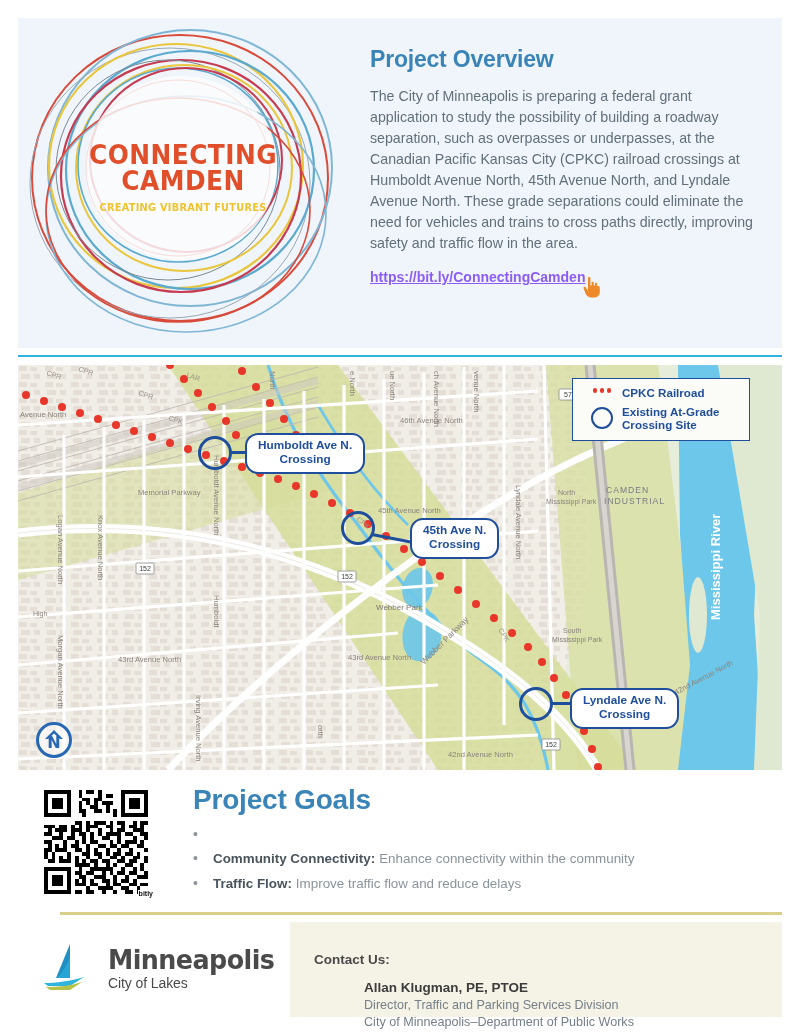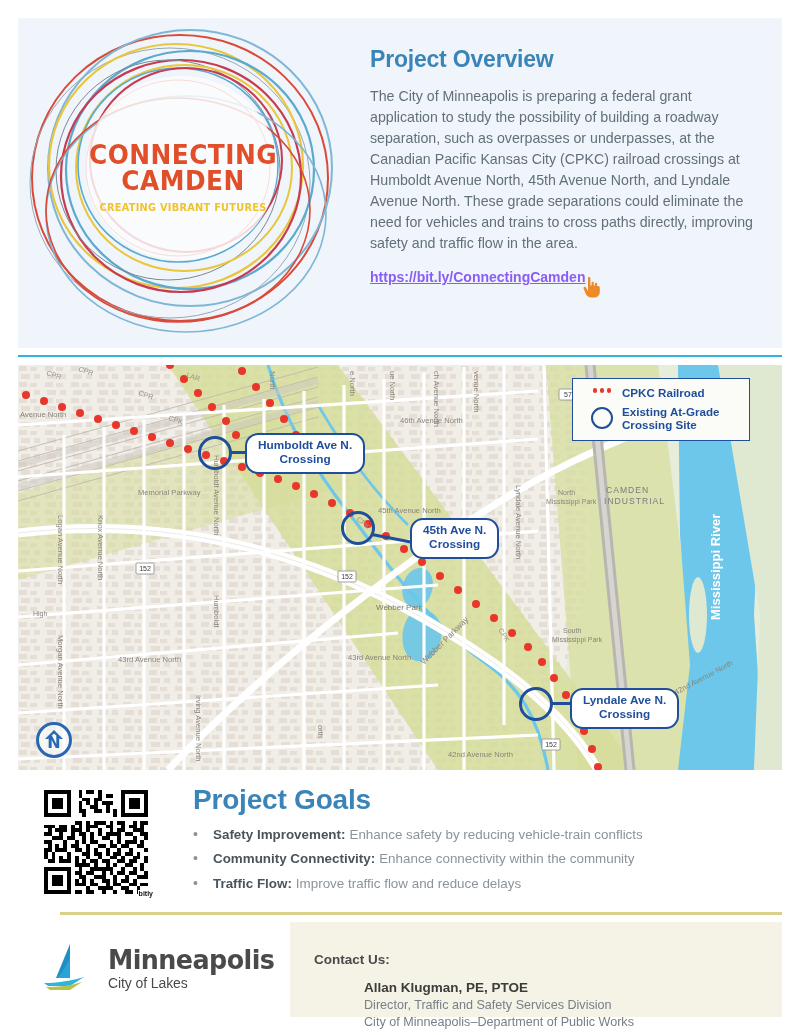--- a/index.html
+++ b/index.html
@@ -765,21 +765,20 @@
         </g>
       </svg>
       <span class="qr-brand">bitly</span>
     </div>
 
     <div class="goals-body">
       <h2>Project Goals</h2>
 
       <div class="goal-item">
         <span class="goal-bullet">•</span>
-        <span><span class="goal-strong">Safety Improvement:</span><span>Enhance safety by reducing vehicle-train conflicts</span></span>
       </div>
 
       <div class="goal-item">
         <span class="goal-bullet">•</span>
         <span><span class="goal-strong">Community Connectivity:</span><span>Enhance connectivity within the community</span></span>
       </div>
 
       <div class="goal-item">
         <span class="goal-bullet">•</span>
         <span><span class="goal-strong">Traffic Flow:</span><span>Improve traffic flow and reduce delays</span></span>
@@ -802,21 +801,21 @@
       <div class="mpls-words">
         <div class="m-name">Minneapolis</div>
         <div class="m-sub">City of Lakes</div>
       </div>
     </div>
 
     <div class="contact-label">Contact Us:</div>
 
     <div class="contact-block">
       <div class="c-name">Allan Klugman, PE, PTOE</div>
-      <div class="c-line">Director, Traffic and Safety Services Division</div>
+      <div class="c-line">Director, Traffic and Parking Services Division</div>
       <div class="c-line">City of Minneapolis–Department of Public Works</div>
       <div class="c-contact">
         <span>612-673-2743</span><span> | </span><a href="#">Allan.Klugman@minneapolismn.gov</a>
       </div>
     </div>
   </div>
 
 </div>
 
 </body></html>

